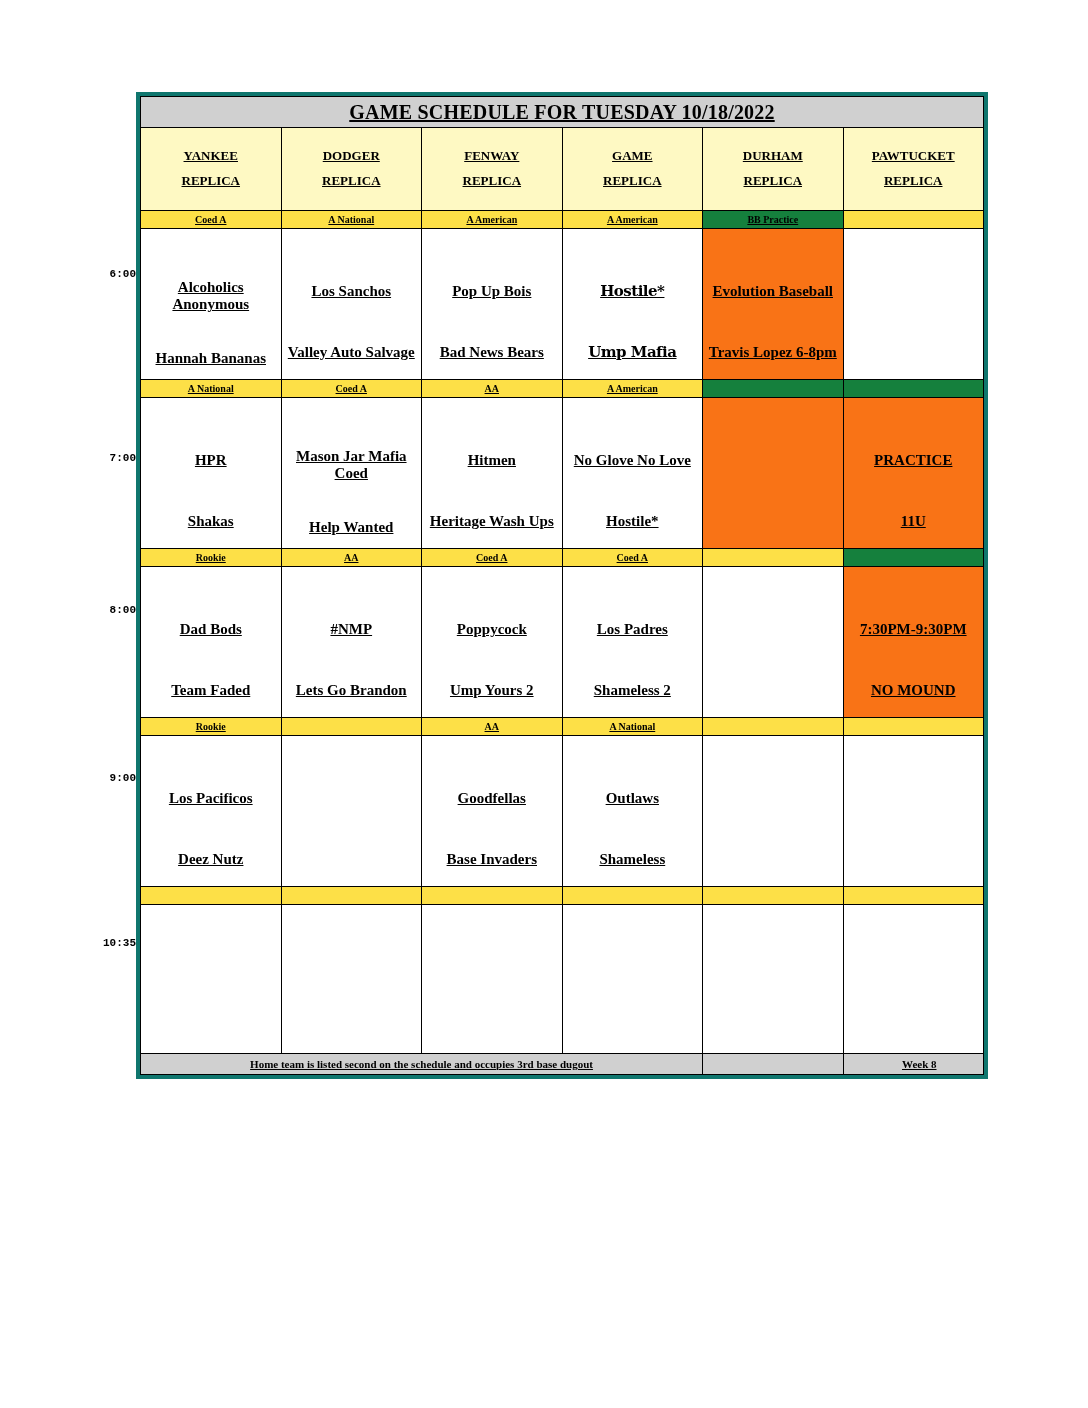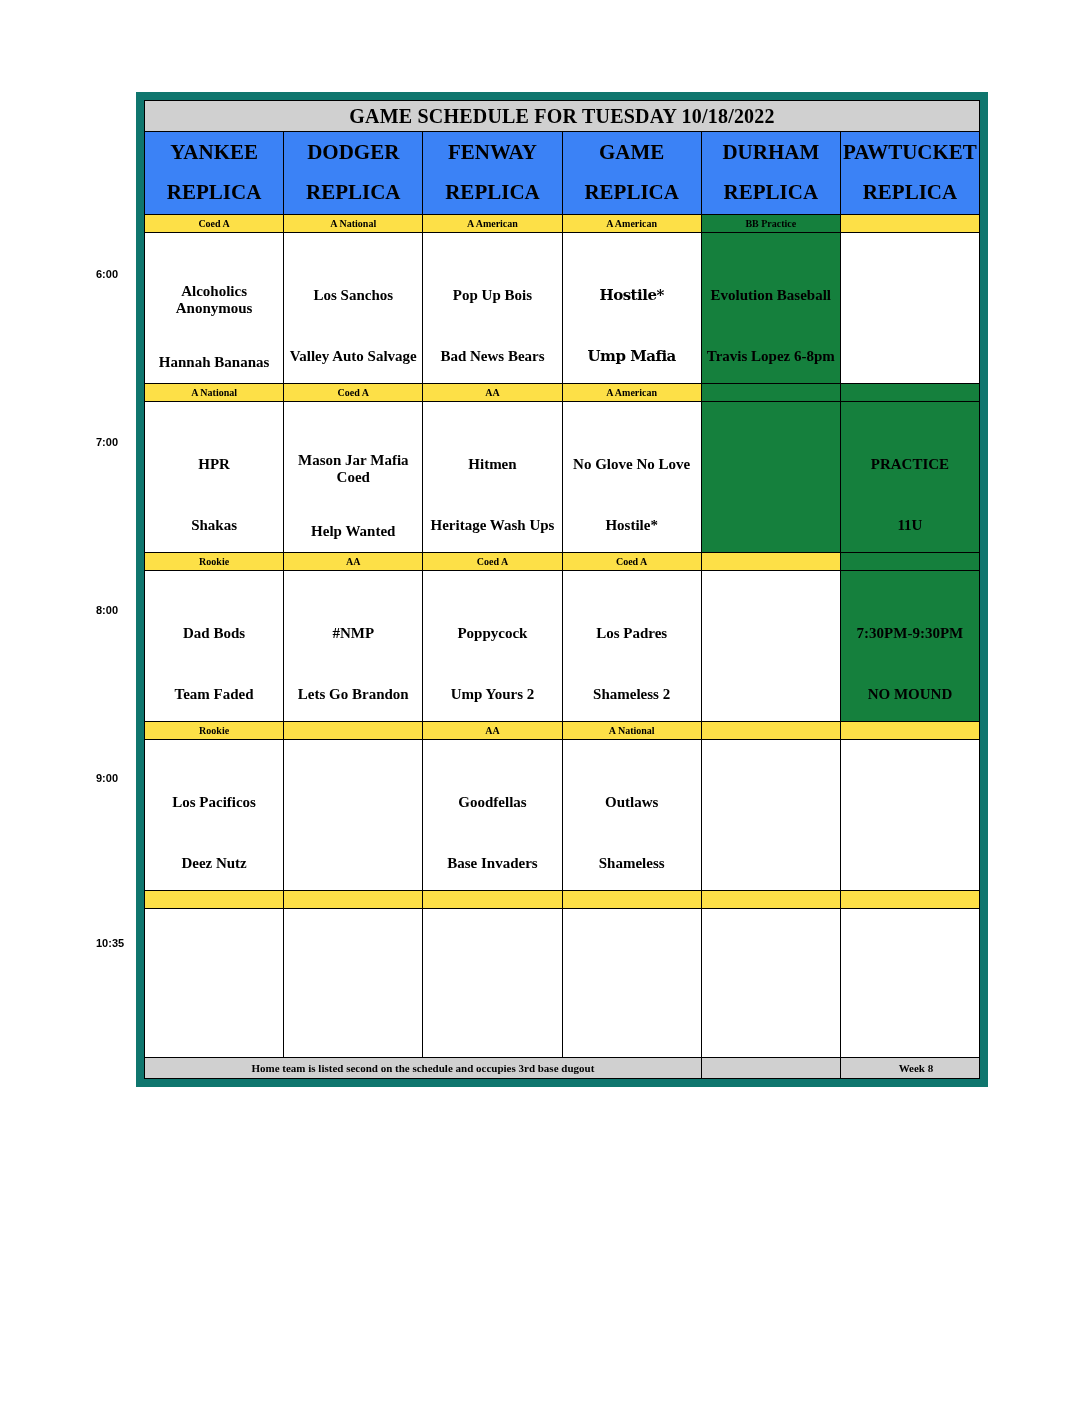--- a/index.html
+++ b/index.html
@@ -18,22 +18,23 @@
     left: 0;
     top: 0;
     width: 1088px;
     height: 1408px;
   }
   .sheet {
     position: absolute;
     left: 136px;
     top: 92px;
     width: 852px;
-    border: 8px solid #0f766e;
+    border: 4px solid #0f766e;
     box-sizing: border-box;
+    text-decoration: underline;
   }
   table.schedule {
     border-collapse: collapse;
     width: 100%;
     table-layout: fixed;
   }
   table.schedule td {
     border: 1px solid #000;
     vertical-align: middle;
     text-align: center;
@@ -42,23 +43,23 @@
   
   .title-cell {
     background: #d0d0d0;
     font-weight: bold;
     font-size: 20px;
     height: 30px;
     letter-spacing: 0.2px;
   }
   
   .field-cell {
-    background: #3b82f6;
-    font-weight: bold;
-    font-size: 21px;
+    background: #fef9c3;
+    font-weight: bold;
+    font-size: 13px;
     height: 82px;
     line-height: 1.9;
   }
   .field-cell .fname { display: block; }
   .field-cell .freplica { display: block; }
   
   .div-cell {
     background: #fde047;
     font-weight: bold;
     font-size: 10px;
@@ -81,21 +82,21 @@
     justify-content: space-around;
     padding: 14px 4px;
     box-sizing: border-box;
   }
   .game-cell .team {
     display: block;
     line-height: 1.15;
     margin-top: 36px;
   }
   .game-cell.blue {
-    background: #15803d;
+    background: #f97316;
   }
   .game-cell.empty-row { height: 148px; }
   .game-cell.empty-row .inner { height: 148px; }
   
   .footer-cell {
     background: #d0d0d0;
     font-weight: bold;
     font-size: 11px;
     height: 20px;
     text-align: left;
@@ -109,38 +110,38 @@
   .times {
     position: absolute;
     left: 96px;
     top: 92px;
     width: 40px;
   }
   .time-label {
     position: absolute;
     left: 0;
     width: 40px;
-    text-align: left;
+    text-align: right;
     font-size: 11px;
     font-weight: bold;
-    font-family: Liberation Sans, sans-serif;
+    font-family: Liberation Mono, monospace;
   }
   .hostile-stylized {
     font-family: "DejaVu Serif", serif;
     letter-spacing: -0.5px;
   }
 </style>
 </head>
 <body>
 
 <div class="page">
 
   <div class="times">
     <div class="time-label" style="top:176px;">6:00</div>
-    <div class="time-label" style="top:344px;">7:00</div>
+    <div class="time-label" style="top:360px;">7:00</div>
     <div class="time-label" style="top:512px;">8:00</div>
     <div class="time-label" style="top:680px;">9:00</div>
     <div class="time-label" style="top:845px;">10:35</div>
   </div>
 
   <div class="sheet">
     <table class="schedule">
       <colgroup>
         <col style="width:16.67%">
           <col style="width:16.67%">

